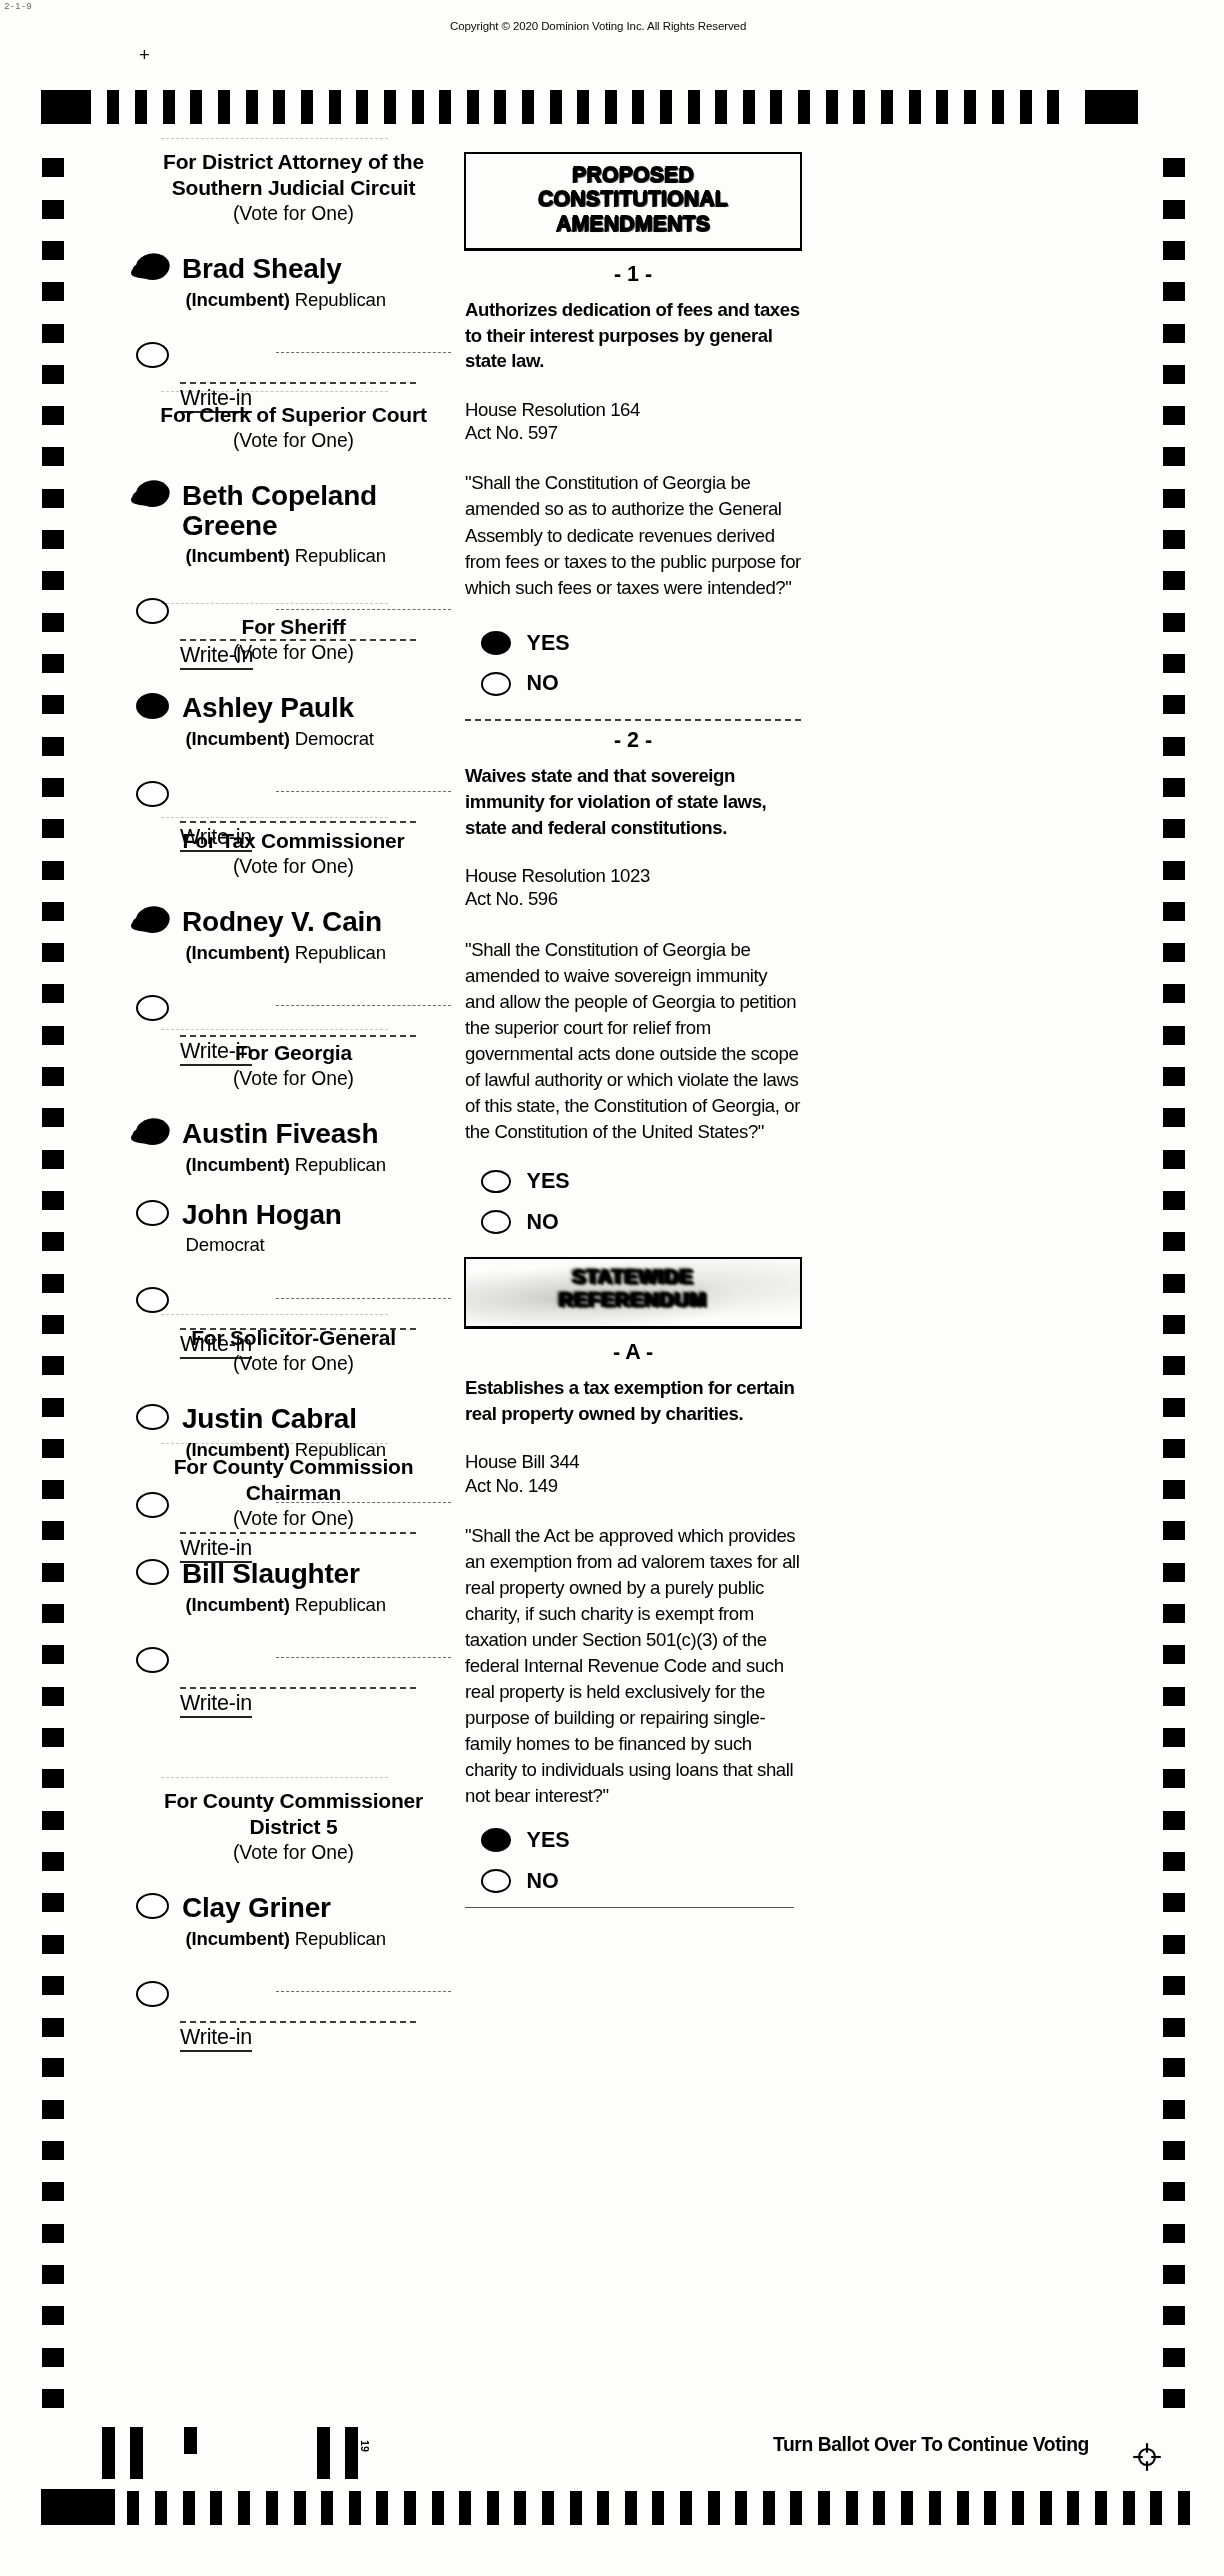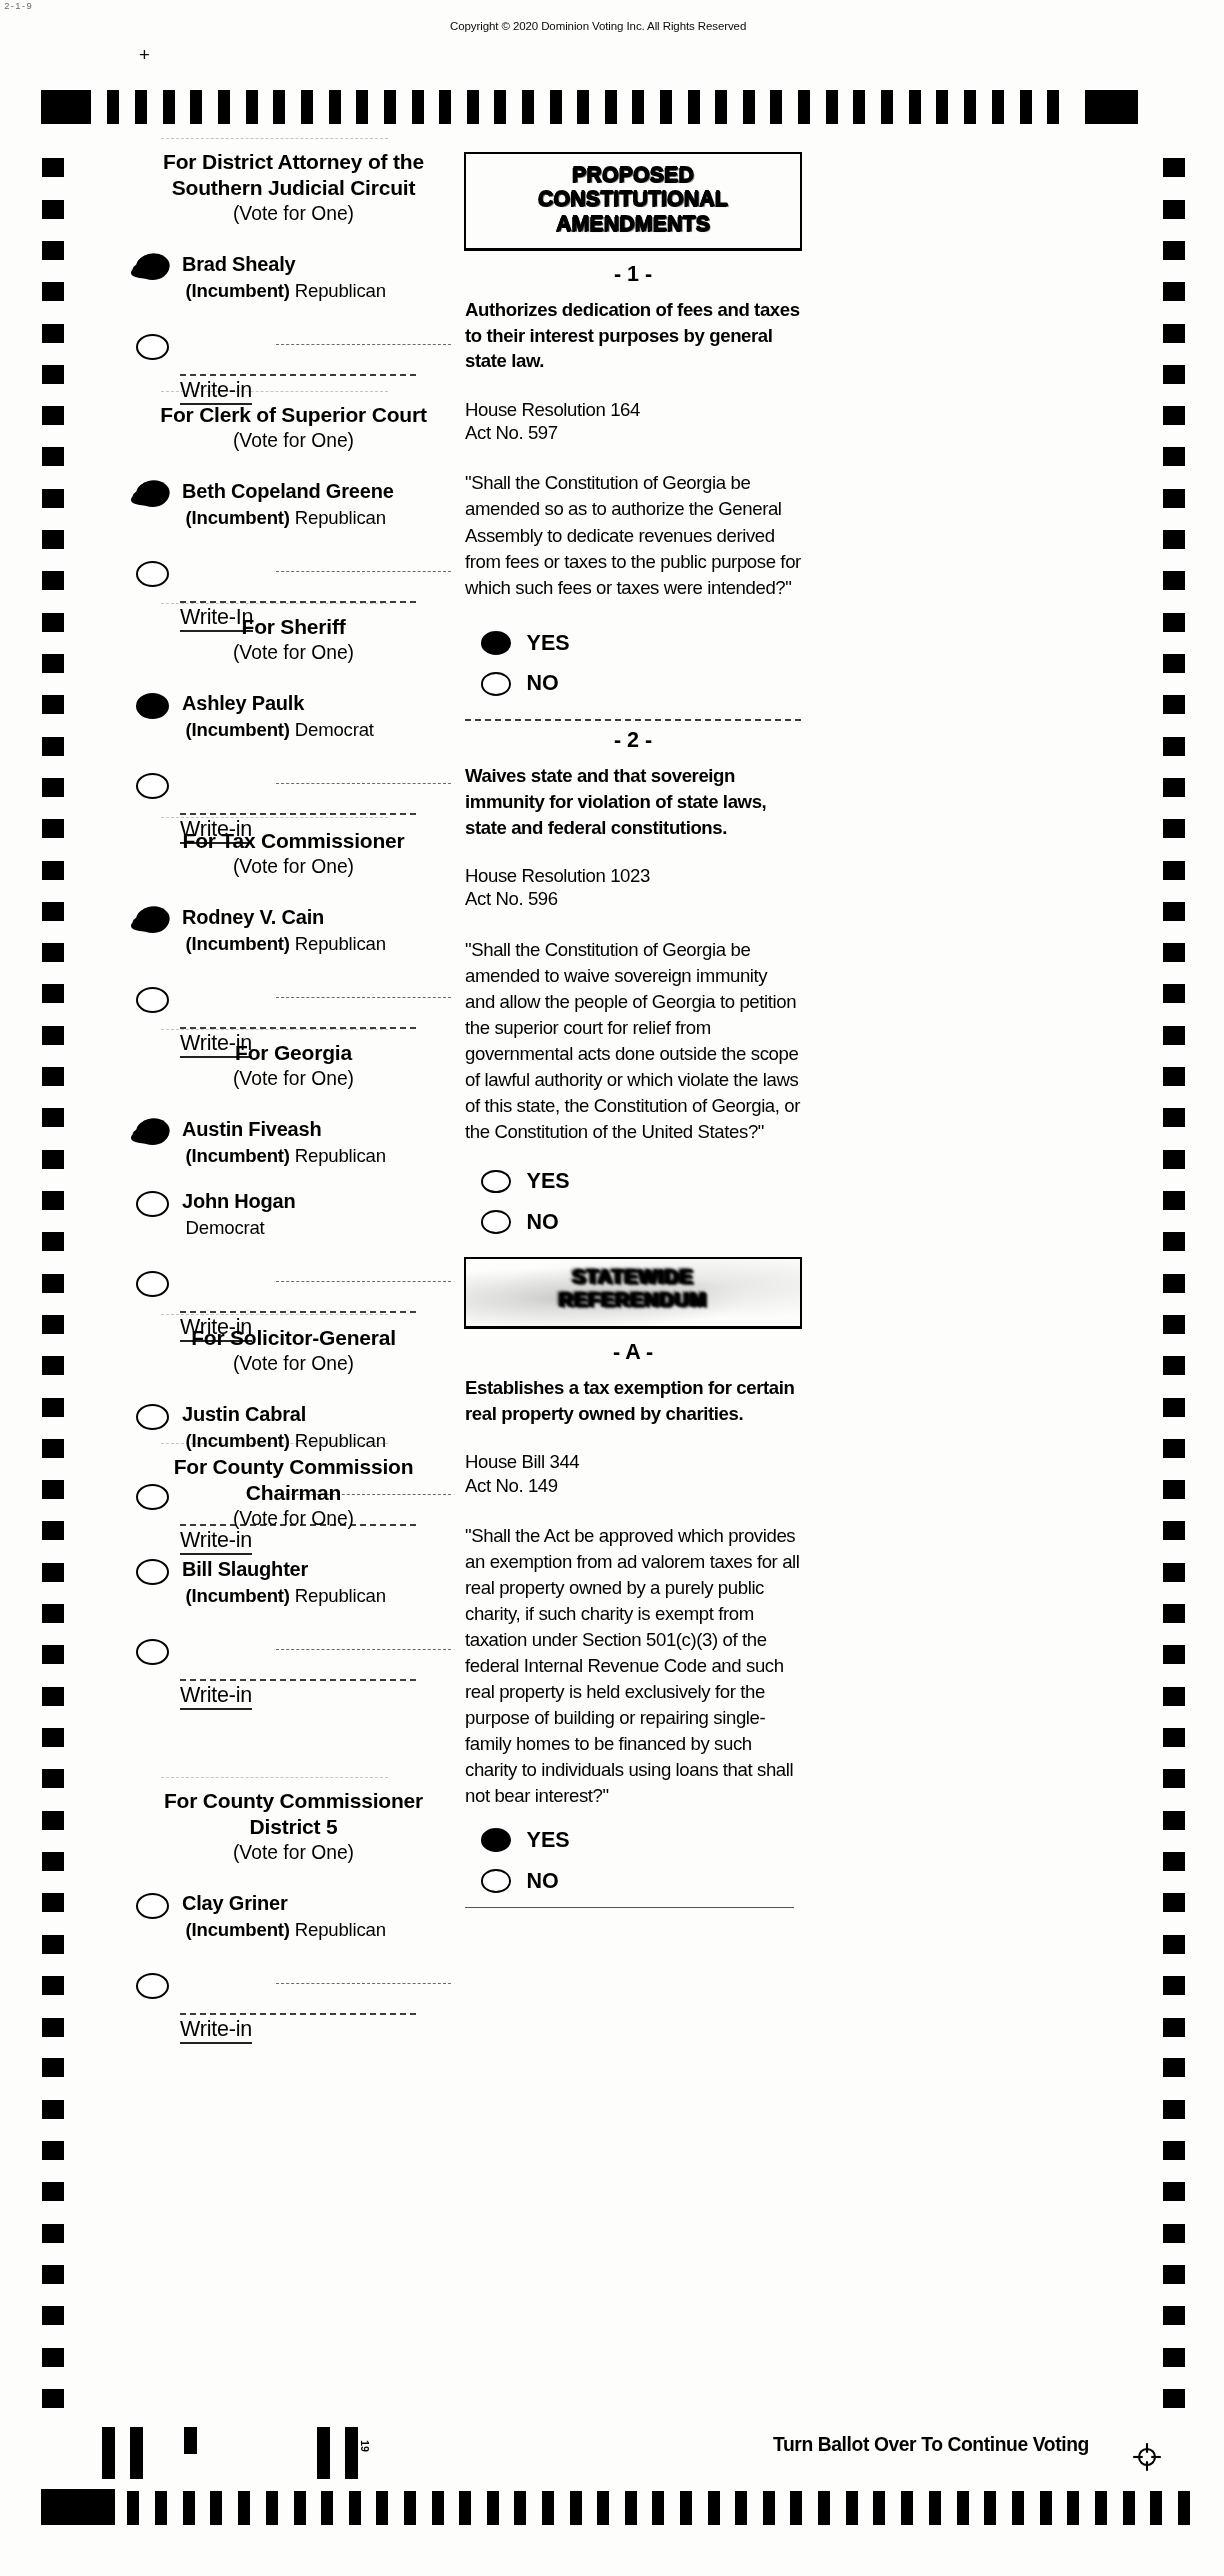--- a/index.html
+++ b/index.html
@@ -28,21 +28,21 @@
   .c-title{text-align:center;font-weight:bold;font-size:21px;line-height:1.24;
            letter-spacing:-0.2px;white-space:pre-line;}
   .c-vote{text-align:center;font-size:19.3px;margin-top:2.1px;}
   .cand-row{display:flex;align-items:flex-start;margin-top:29px;}
   .cand-row.second{margin-top:24px;}
   .oval{width:33px;height:26px;border:2.1px solid #000;border-radius:50%;flex:none;
         background:#fff;box-sizing:border-box;}
   .oval.filled{background:#000;}
   .oval.filled.smear{box-shadow:-8.6px 3.6px 0 -5px #000,-13px 5.7px 0 -7.9px #000,1.4px -1.4px 0 -0.7px #000;}
   .cand-text{margin-left:13px;}
-  .cand-name{font-weight:bold;font-size:20px;line-height:1.05;letter-spacing:-0.2px;}
+  .cand-name{font-weight:bold;font-size:28px;line-height:1.05;letter-spacing:-0.2px;}
   .cand-detail{font-size:18.6px;margin-top:5px;padding-left:3.6px;letter-spacing:-0.2px;}
   .inc{font-weight:bold;}
   .writein-row{display:flex;align-items:center;margin-top:31.5px;}
   .writein-line{flex:1;border-bottom:1.4px dashed #6a6a6a;margin-left:107px;margin-bottom:4.3px;}
   .writein-wrap{margin-top:14.3px;margin-left:44px;width:236px;border-top:2.1px dashed #3c3c3c;}
   .writein-label{font-weight:normal;font-size:21.5px;letter-spacing:-0.2px;padding-top:2.1px;
                  display:inline-block;border-bottom:2.1px solid #222;}
   .m-box{position:absolute;left:464px;width:338px;border:2.1px solid #000;border-bottom-width:3.6px;
          box-sizing:border-box;text-align:center;}
   .m-box-inner{font-weight:bold;font-size:21.5px;line-height:1.15;white-space:pre-line;padding:8.6px 0;}

